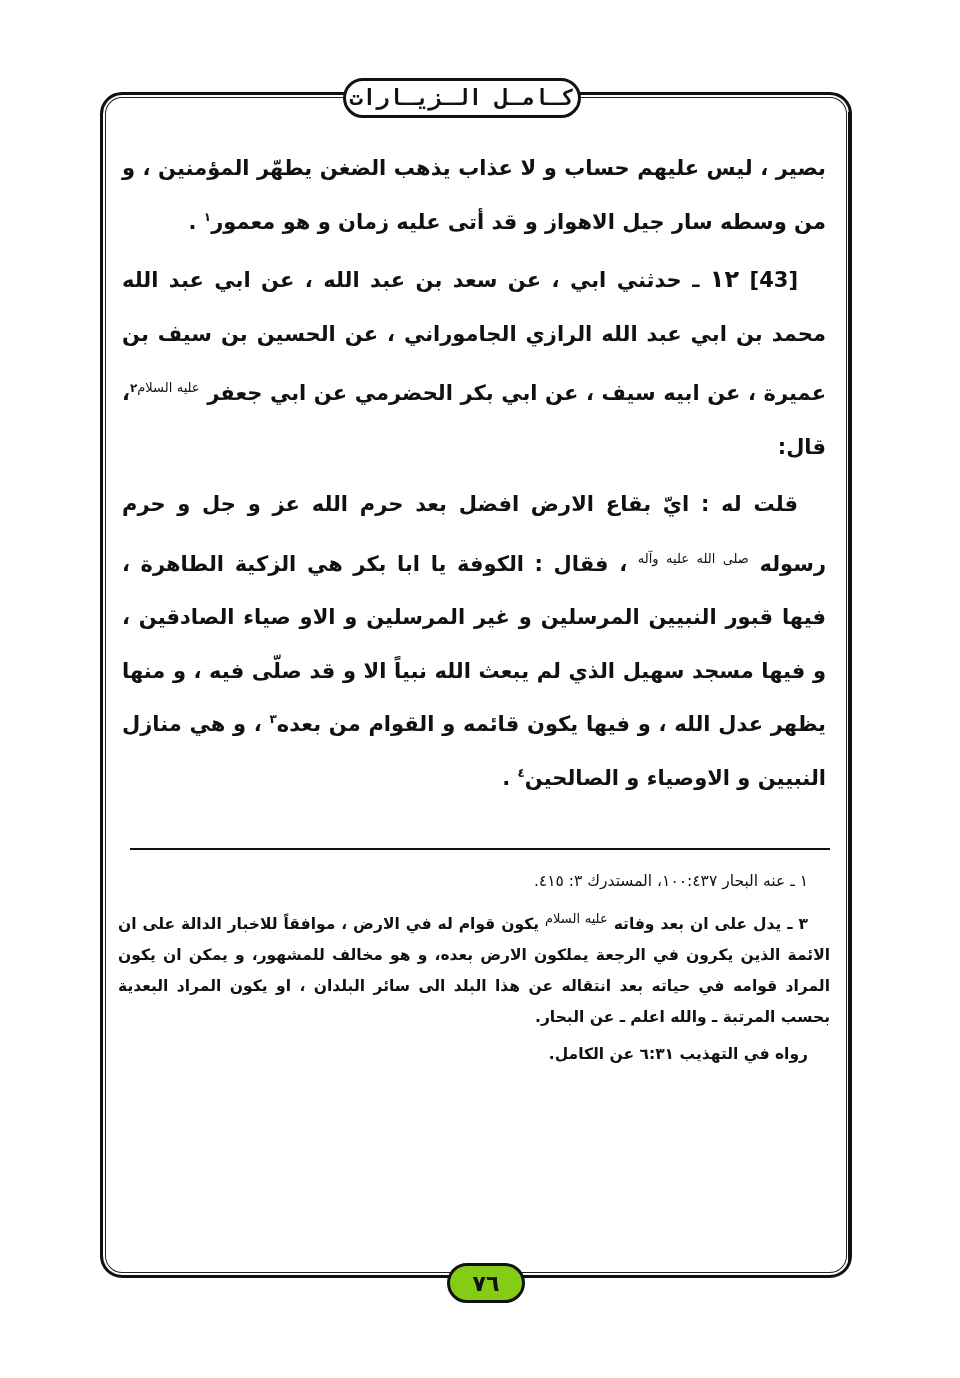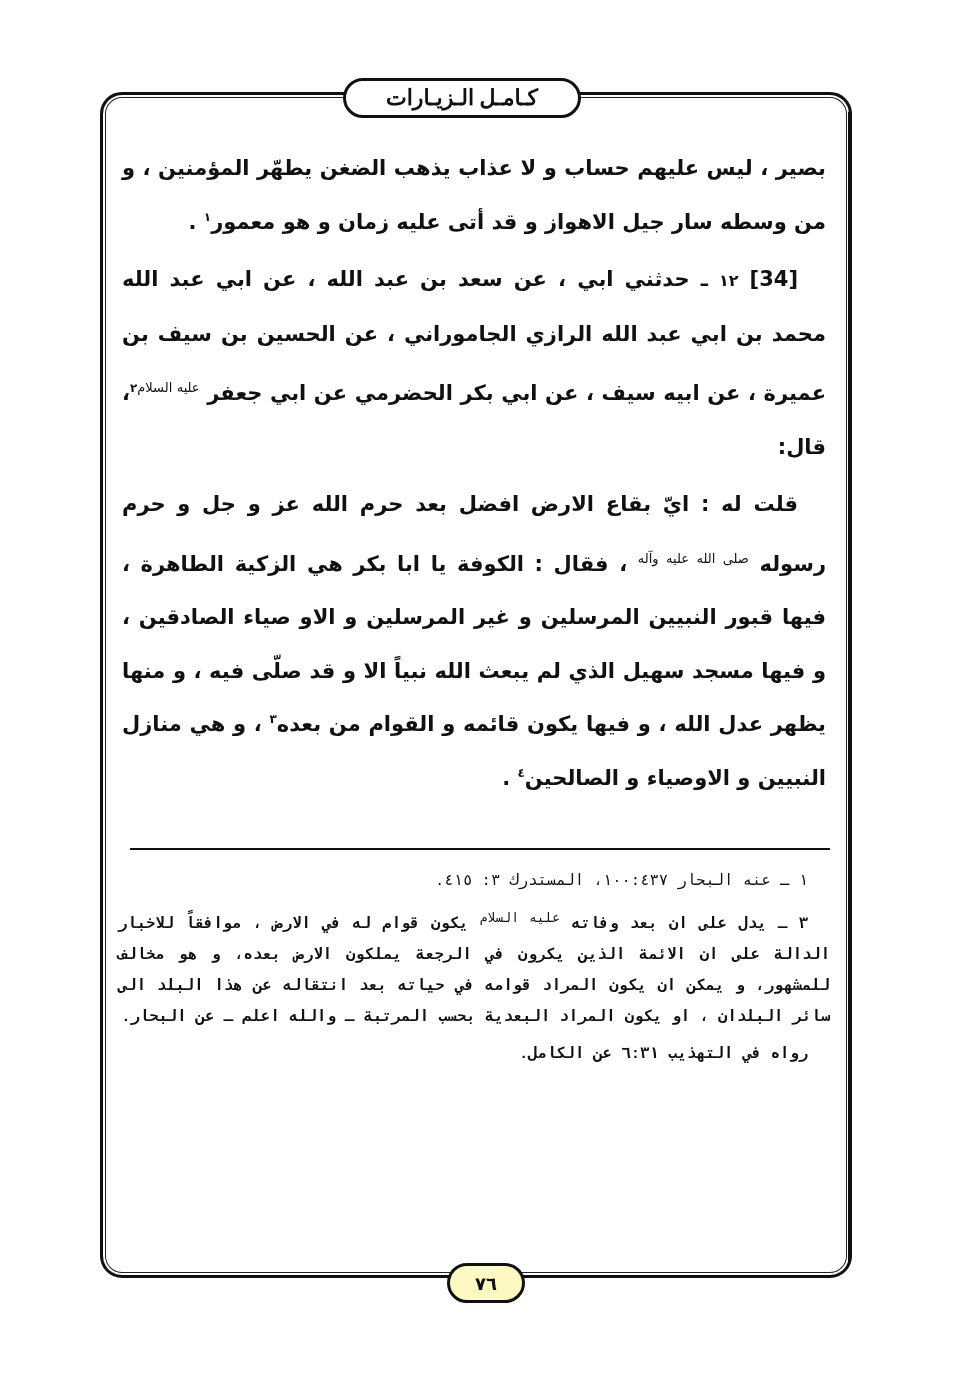--- a/index.html
+++ b/index.html
@@ -5,55 +5,55 @@
   html,body{margin:0;padding:0;background:#ffffff;}
   body{width:960px;height:1378px;position:relative;overflow:hidden;
        font-family:"DejaVu Sans","Liberation Sans",sans-serif;color:#111;}
   .frame{position:absolute;left:100px;top:92px;width:752px;height:1186px;
          border:3px solid #111;border-radius:22px;box-sizing:border-box;
          box-shadow:inset 0 0 0 2px #fff, inset 0 0 0 3px #222;}
   .frame-right-rule{position:absolute;left:848px;top:112px;width:3px;height:1150px;background:#111;}
   .title-box{position:absolute;left:343px;top:78px;width:238px;height:40px;background:#fff;
              border:3px solid #111;border-radius:20px;box-sizing:border-box;
              display:flex;align-items:center;justify-content:center;
-             font-family:Liberation Serif, serif;font-weight:bold;font-size:22px;direction:rtl;}
-  .page-box{position:absolute;left:447px;top:1263px;width:78px;height:40px;background:#fef9c3;
+             font-family:Liberation Mono, monospace;font-weight:bold;font-size:22px;direction:rtl;}
+  .page-box{position:absolute;left:447px;top:1263px;width:78px;height:40px;background:#84cc16;
             border:3px solid #111;border-radius:20px;box-sizing:border-box;
             display:flex;align-items:center;justify-content:center;
-            font-weight:bold;font-size:18px;}
+            font-weight:bold;font-size:22px;}
   .main{position:absolute;left:118px;top:138px;width:712px;direction:rtl;text-align:justify;
         font-family:"DejaVu Sans",sans-serif;font-weight:bold;font-size:21px;line-height:53.5px;}
   .main p{margin:4px;}
   .indent{text-indent:28px;}
-  .num{font-size:16px;}
+  .num{font-size:24px;}
   sup{font-size:12px;line-height:0;}
   .honor{font-size:13px;vertical-align:super;font-weight:normal;}
   .rule{position:absolute;left:130px;top:848px;width:700px;height:2px;background:#111;}
   .notes{position:absolute;left:118px;top:866px;width:712px;direction:rtl;
          font-family:"DejaVu Sans",sans-serif;font-size:15.5px;line-height:31px;text-align:justify;}
-  .notes p{margin:0 0 6px 0;font-family:Liberation Mono, monospace;}
+  .notes p{margin:0 0 6px 0;}
   .notes .n-indent{padding-right:22px;}
   .notes .bold{font-weight:bold;}
 </style>
 </head>
 <body>
 
 <div class="frame"></div>
 <div class="frame-right-rule"></div>
 
 <div class="title-box">
   <span>كـامـل الـزيـارات</span>
 </div>
 
 <div class="main">
   <p>
     <span>بصير ، ليس عليهم حساب و لا عذاب يذهب الضغن يطهّر المؤمنين ، و من وسطه سار جيل الاهواز و قد أتى عليه زمان و هو معمور</span><sup>١</sup><span> .</span>
   </p>
   <p class="indent">
-    <span>[34]</span>
+    <span>[43]</span>
     <span class="num">١٢</span><span> ـ حدثني ابي ، عن سعد بن عبد الله ، عن ابي عبد الله محمد بن ابي عبد الله الرازي الجاموراني ، عن الحسين بن سيف بن عميرة ، عن ابيه سيف ، عن ابي بكر الحضرمي عن ابي جعفر</span>
     <span class="honor">عليه السلام</span><sup>٢</sup><span>، قال:</span>
   </p>
   <p class="indent">
     <span>قلت له : ايّ بقاع الارض افضل بعد حرم الله عز و جل و حرم رسوله</span>
     <span class="honor">صلى الله عليه وآله</span><span> ، فقال : الكوفة يا ابا بكر هي الزكية الطاهرة ، فيها قبور النبيين المرسلين و غير المرسلين و الاو صياء الصادقين ، و فيها مسجد سهيل الذي لم يبعث الله نبياً الا و قد صلّى فيه ، و منها يظهر عدل الله ، و فيها يكون قائمه و القوام من بعده</span><sup>٣</sup><span> ، و هي منازل النبيين و الاوصياء و الصالحين</span><sup>٤</sup><span> .</span>
   </p>
 </div>
 
 <div class="rule"></div>

